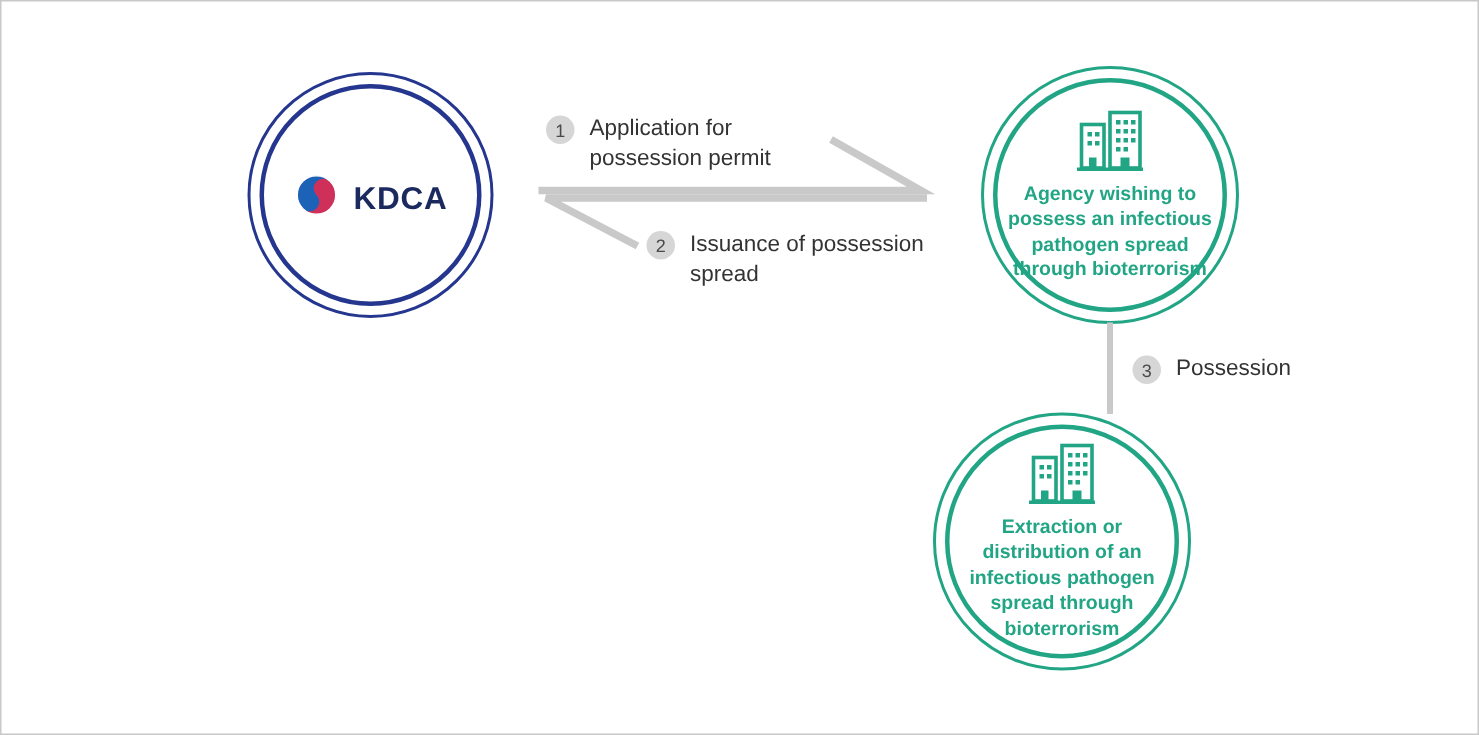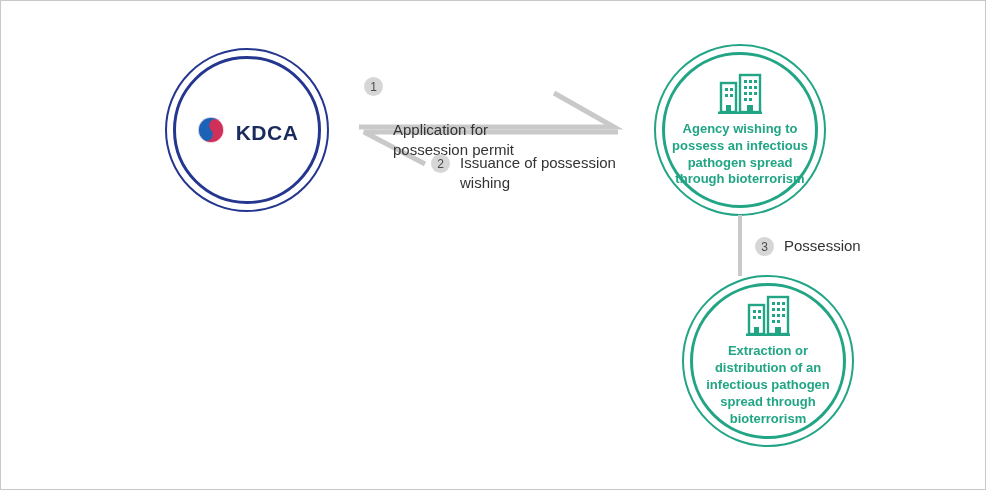--- a/index.html
+++ b/index.html
@@ -22,40 +22,40 @@
     width:148px; height:148px; border:3px solid var(--navy); border-radius:50%;
     display:flex; flex-direction:column; align-items:center; justify-content:center; box-sizing:border-box;
   }
   .kdca-logo-row{display:flex; align-items:flex-end; gap:10px;}
   .kdca-org{font-size:21px; font-weight:bold; color:var(--navyText); letter-spacing:0.5px;}
   .kdca-division{width:100px; margin-top:7px; text-align:center; font-size:13.5px; line-height:1.4; color:var(--mutedGray);}
 
   
   .green-outer{border:2px solid var(--green);}
   .agency-outer{left:653px; top:43px; width:172px; height:172px;}
-  .dist-outer{left:681px; top:274px; width:172px; height:172px;}
+  .dist-outer{left:621px; top:274px; width:172px; height:172px;}
   .green-inner{
     width:156px; height:156px; border:3px solid var(--green); border-radius:50%;
     display:flex; flex-direction:column; align-items:center; justify-content:center; box-sizing:border-box;
     color:var(--green); padding:6px;
   }
   .green-label{width:142px; margin-top:7px; text-align:center; font-size:13px; font-weight:bold; line-height:1.3; color:var(--green);}
   .building{color:var(--green); line-height:0;}
 
   
   .step{position:absolute; display:flex; align-items:flex-start; gap:10px;}
   .step-1{left:363px; top:75px;}
   .step-2{left:430px; top:152px;}
   .step-3{left:754px; top:235px;}
   .badge{
     width:19px; height:19px; border-radius:50%; background:var(--badgeBg); color:var(--badgeText);
     font-size:12px; display:flex; align-items:center; justify-content:center; flex-shrink:0; margin-top:1px;
   }
   .step-label{font-size:15px; color:var(--labelDark); line-height:1.35;}
-  .step-1 .step-label{width:125px;margin-top:44px;}
+  .step-1 .step-label{width:125px;}
   .step-2 .step-label{width:165px;}
   .step-3 .step-label{width:auto; white-space:nowrap;text-align:center;}
 
   .connector{position:absolute; left:737px; top:214px; width:4px; height:61px; background:var(--arrowGray);}
 </style>
 </head>
 <body>
 
 <div class="canvas">
 
@@ -81,21 +81,21 @@
     </div>
   </div>
 
   <div class="step step-1">
     <span class="badge">1</span>
     <span class="step-label">Application for possession permit</span>
   </div>
 
   <div class="step step-2">
     <span class="badge">2</span>
-    <span class="step-label">Issuance of possession wishing</span>
+    <span class="step-label">Issuance of possession spread</span>
   </div>
 
   <div class="node-outer green-outer agency-outer">
     <div class="green-inner">
       <span class="building">
         <svg width="46" height="42" viewBox="0 0 46 42">
           <g fill="none" stroke="currentColor" stroke-width="2.4">
             <rect x="4" y="11" width="15" height="29"></rect>
             <rect x="23" y="3" width="20" height="37"></rect>
           </g>

